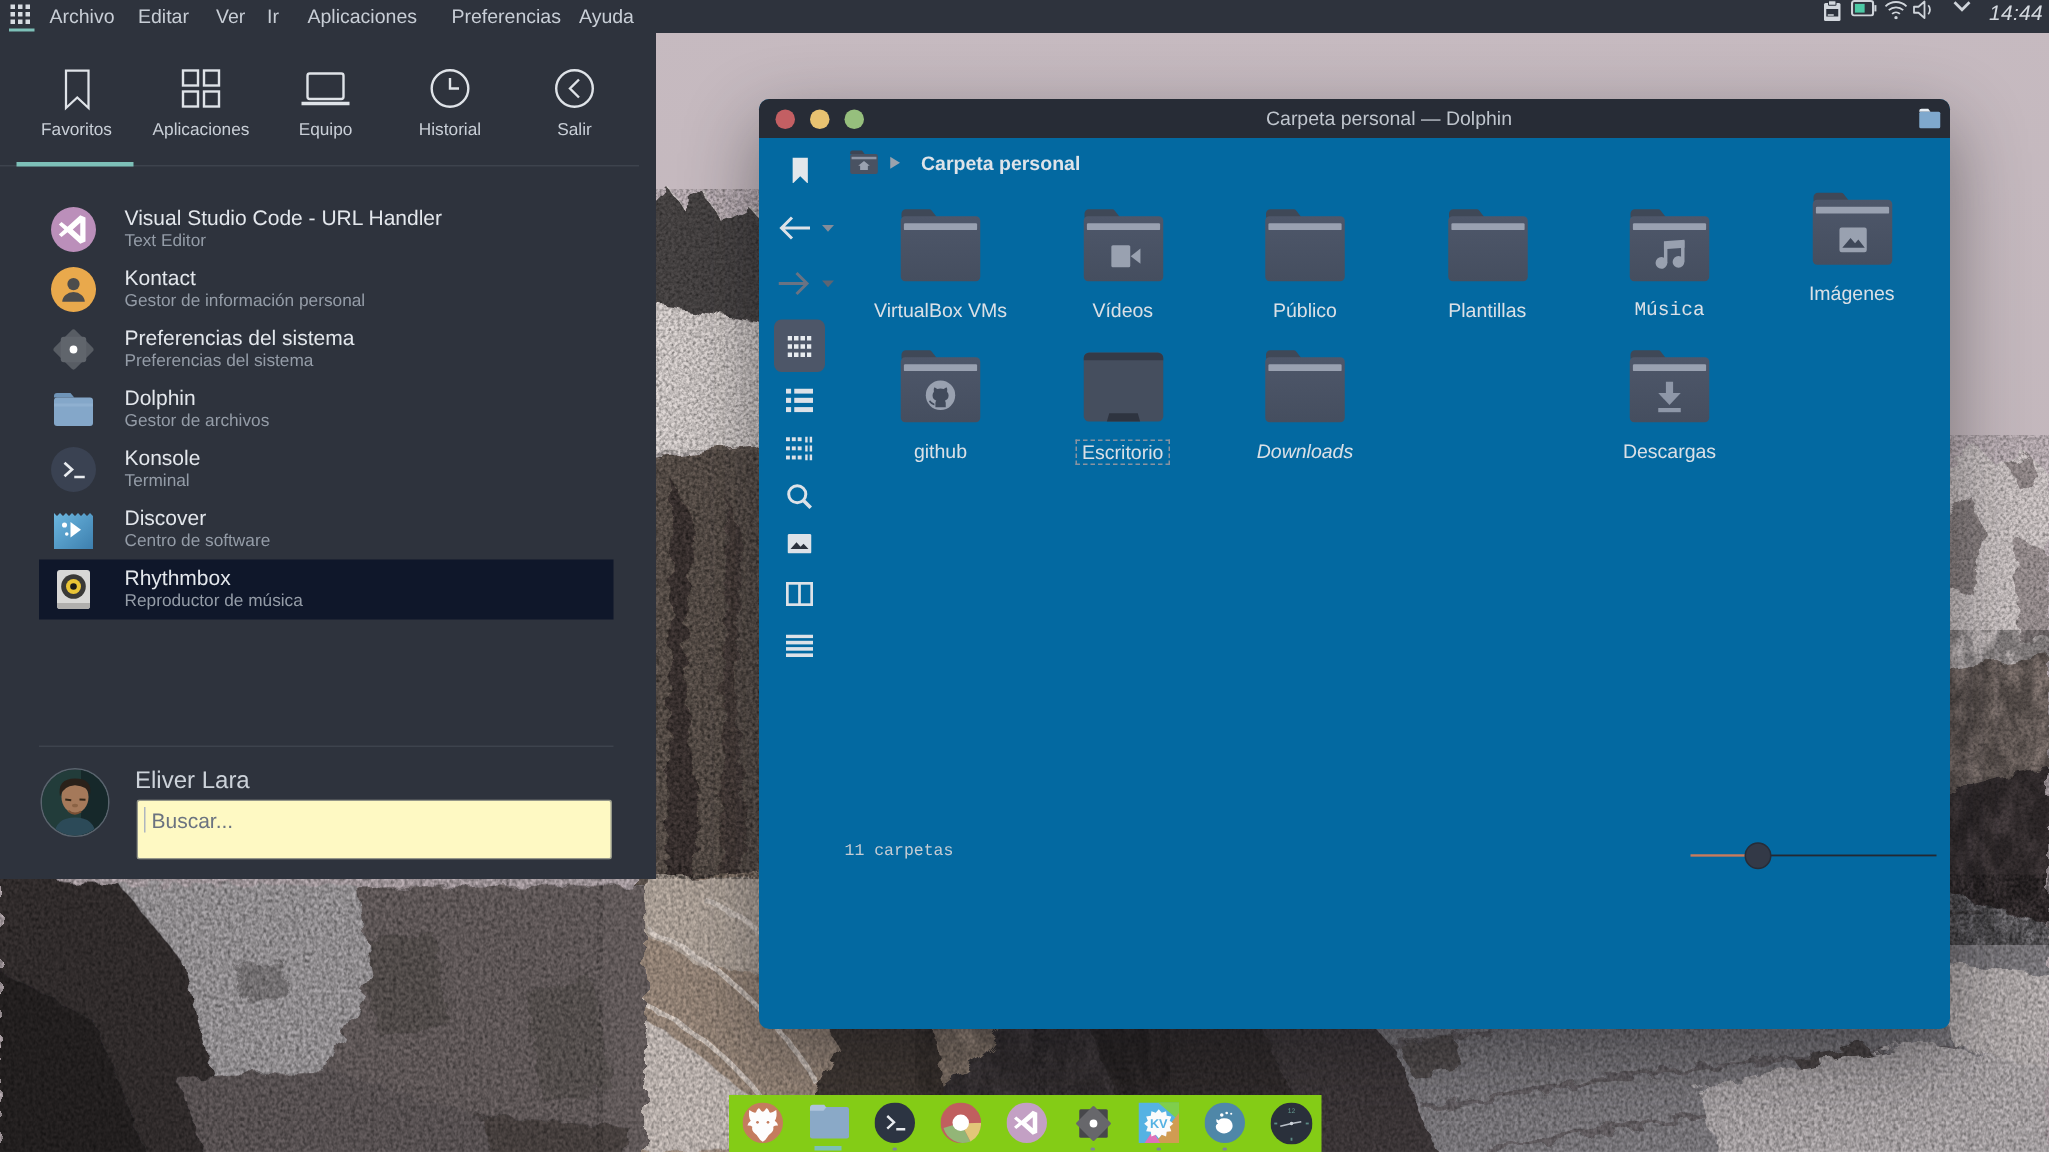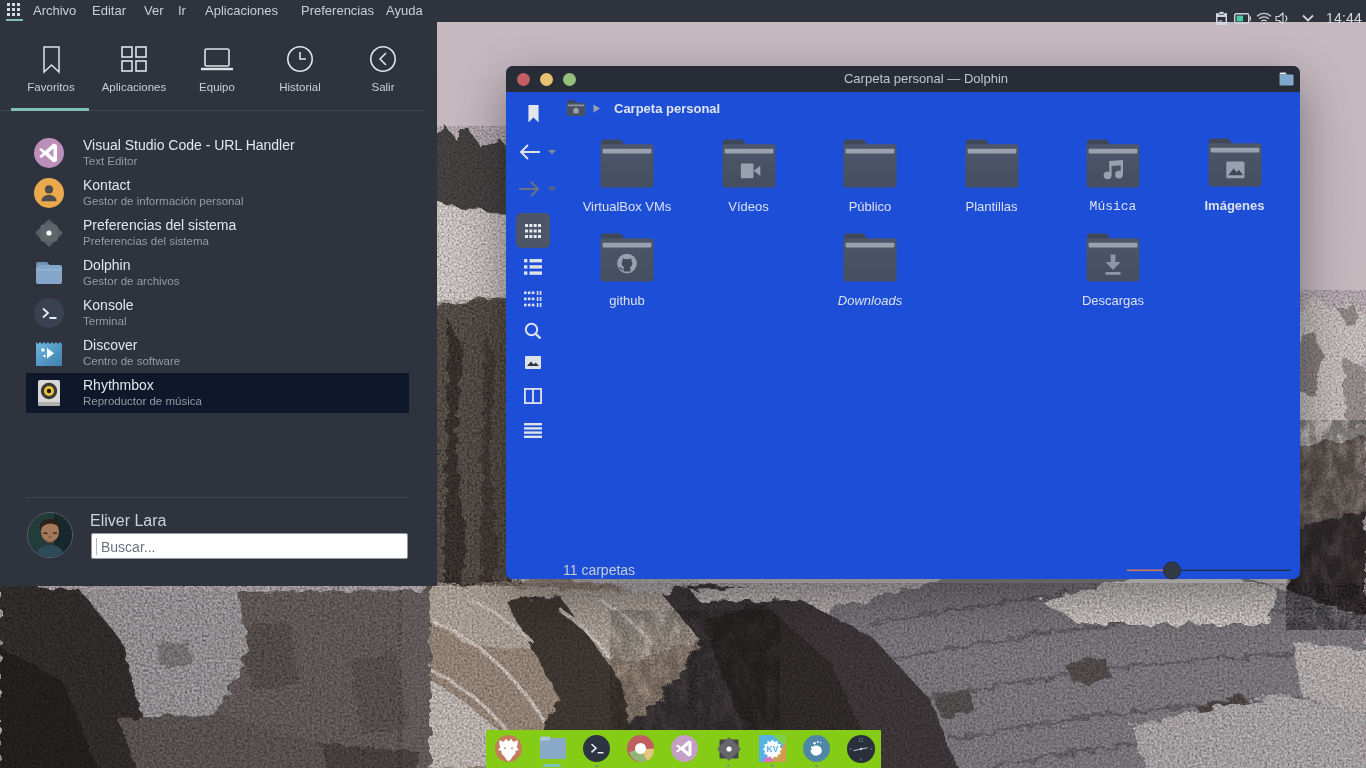--- a/index.html
+++ b/index.html
@@ -7,61 +7,61 @@
 #screen { position:relative; width:1366px; height:768px; background:#c3b7bb; }
 #wall { position:absolute; left:0; top:0; width:1366px; height:768px; }
 
 #topbar { position:absolute; left:0; top:0; width:1366px; height:22px; background:#2e333d; color:#c8ced6; font-size:13px; z-index:30; }
 #topbar .menus { position:absolute; left:33px; top:3px; display:flex; gap:0; }
 #topbar .menus span { margin-right:0; }
 #launchbtn { position:absolute; left:7px; top:3px; width:14px; height:14px; }
 #launchbtn::after { content:""; position:absolute; left:-1px; bottom:-4px; width:17px; height:2px; background:#7dc0b8; }
 .dotgrid { display:grid; grid-template-columns:repeat(3,4px); grid-template-rows:repeat(3,4px); gap:1px; }
 .dotgrid i { background:#d7dce2; width:3px; height:3px; }
-#tray { position:absolute; right:4px; top:0; height:36px; display:flex; align-items:center; gap:0; color:#ced4da; }
+#tray { position:absolute; right:4px; top:0; height:36px; display:flex; gap:0; color:#ced4da;font-style:italic; }
 #tray .time { font-size:14px; letter-spacing:0.2px; margin-left:12px; color:#d4d9df; }
 
 #panel { position:absolute; left:0; top:22px; width:437px; height:564px; background:#2e333d; z-index:20; color:#dde2e8; }
 #tabs { position:absolute; left:0; top:8px; width:437px; height:100px; }
 .tab { position:absolute; top:14px; width:84px; text-align:center; color:#c9cfd7; font-size:11.5px; }
 .tab svg { display:block; margin:0 auto 7px auto; }
 #tabline { position:absolute; left:0; top:88px; width:426px; height:1px; background:#3d434d; }
 #tabactive { position:absolute; left:11px; top:86px; width:78px; height:3px; background:#7dc0b8; }
 
 .item { position:absolute; left:26px; width:383px; height:40px; }
 .item.sel { background:#0f172a; }
 .item .ic { position:absolute; left:8px; top:5px; width:30px; height:30px; }
 .item .tt { position:absolute; left:57px; top:4px; font-size:14px; color:#e3e7ec; }
 .item .st { position:absolute; left:57px; top:22px; font-size:11.5px; color:#949ca7; }
 #userline { position:absolute; left:26px; top:475px; width:383px; height:1px; background:#3d434d; }
 #avatar { position:absolute; left:27px; top:490px; width:46px; height:46px; border-radius:50%; overflow:hidden; border:1px solid #5a646e; }
 #uname { position:absolute; left:90px; top:490px; font-size:16px; color:#ccd2d9; }
-#search { position:absolute; left:91px; top:511px; width:317px; height:26px; background:#ffffff; border:1px solid #49516095; border-radius:2px; }
+#search { position:absolute; left:91px; top:511px; width:317px; height:40px; background:#fef9c3; border:1px solid #49516095; border-radius:2px; }
 #search span { position:absolute; left:9px; top:5px; font-size:14px; color:#6b7380; }
 #search::before { content:""; position:absolute; left:4px; top:4px; width:1px; height:17px; background:#aeb6bf; }
 
-#win { position:absolute; left:506px; top:66px; width:794px; height:513px; z-index:10; border-radius:7px; box-shadow:0 18px 50px rgba(20,20,25,0.45); background:#1d4ed8;padding-left:20px; }
+#win { position:absolute; left:506px; top:66px; width:794px; height:620px; z-index:10; border-radius:7px; box-shadow:0 18px 50px rgba(20,20,25,0.45); background:#0369a1;padding-left:20px; }
 #titlebar { position:absolute; left:0; top:0; width:100%; height:26px; background:#272c36; border-radius:7px 7px 0 0; }
 .tl { position:absolute; top:7px; width:13px; height:13px; border-radius:50%; }
 #titlebar .title { position:absolute; width:100%; text-align:center; top:5px; font-size:13px; color:#bfc5cd; padding-left:46px; }
 #wicon { position:absolute; right:6px; top:6px; }
 
 #toolbar { position:absolute; left:0; top:26px; width:100%; height:40px; }
 
 #sidebar { position:absolute; left:0; top:66px; width:55px; height:455px; }
 #gridbtn { position:absolute; left:10px; top:81px; width:34px; height:35px; background:#4d5668; border-radius:5px; }
 
 #content { position:absolute; left:0; top:0; width:794px; height:521px; }
 .lbl.esc { display:inline-block; border:1px dashed #8a93a0; padding:0 3px; margin-top:9.5px; }
 .fold { position:absolute; width:121px; text-align:center; color:#dbe0e6; font-size:13px; }
 .fold svg { display:block; margin:0 auto; }
 .fold .lbl { margin-top:10.5px; }
 
 #status { position:absolute; left:0; top:487px; width:100%; height:34px; }
-#status .cnt { position:absolute; left:57px; top:9px; font-size:14px; color:#c6ccd3; }
+#status .cnt { position:absolute; left:57px; top:9px; font-size:11px; color:#c6ccd3;font-family:Liberation Mono, monospace; }
 
 #dock { position:absolute; left:486px; top:730px; width:395px; height:38px; background:#84cc16; z-index:25; }
 .dk { position:absolute; top:5px; width:28px; height:28px; }
 </style>
 </head>
 <body>
 <div id="screen">
 <svg id="wall" viewBox="0 0 1366 768" preserveAspectRatio="none">
 <defs>
 <filter id="grainW" x="0" y="0" width="100%" height="100%">
@@ -507,37 +507,42 @@
             <g fill="#99a1b0">
               <circle cx="21.6" cy="36.3" r="3.9"></circle>
               <circle cx="33" cy="35.6" r="3.9"></circle>
               <rect x="23.3" y="22.5" width="2.3" height="14"></rect>
               <rect x="34.7" y="21.5" width="2.3" height="14"></rect>
               <path d="M23.3,27.2 V21.9 L37,20.9 V26.1 Z"></path>
             </g>
           </svg>
           <div class="lbl">Música</div>
         </div>
-    <div class="fold" style="left:668px;top:72px;font-weight:bold;">
+    <div class="fold" style="left:668px;top:62px;">
           <svg width="54" height="49">
             <use href="#fsh"></use>
             <rect x="18.3" y="23.6" width="18.2" height="16.6" rx="1.5" fill="#99a1b0"></rect>
             <path d="M20.2,37.2 l5.5,-6.6 3,3.6 2.2,-2.5 4.3,5.5 Z" fill="#3e4758"></path>
           </svg>
           <div class="lbl">Imágenes</div>
         </div>
     <div class="fold" style="left:60.5px;top:167px;">
           <svg width="54" height="49">
             <use href="#fsh"></use>
             <circle cx="27" cy="30.5" r="9.8" fill="#99a1b0"></circle>
             <path d="M22.6,28.1 q-0.4,-1.9 0.4,-2.9 l1.9,1.1 q2.1,-0.7 4.2,0 l1.9,-1.1 q0.8,1 0.4,2.9 q1,1.1 1,2.4 q0,2.8 -2.5,3.6 q0.6,0.6 0.6,1.5 v2.9 h-6.9 v-2.9 q0,-0.9 0.6,-1.5 q-2.5,-0.8 -2.5,-3.6 q0,-1.3 0.9,-2.4 Z" fill="#414a5b"></path>
             <path d="M20,33.8 q1.2,1.7 3,2.3 l-0.1,1.2 q-2.3,-0.6 -3.6,-2.4 Z" fill="#414a5b"></path>
           </svg>
           <div class="lbl">github</div>
         </div>
+    <div class="fold" style="left:182px;top:167px;"><svg width="54" height="49">
+            <rect x="0.5" y="2" width="53" height="46" rx="3.5" fill="#454e5e"></rect>
+            <path d="M4,2.2 h46 a3.5,3.5 0 0 1 3.5,3.5 v1.5 h-53 v-1.5 a3.5,3.5 0 0 1 3.5,-3.5 Z" fill="#343a47"></path>
+            <path d="M17.5,42.5 l-1.6,5.5 h22.2 l-1.6,-5.5 Z" fill="#2e3440"></path>
+          </svg><div class="lbl esc">Escritorio</div></div>
     <div class="fold" style="left:303.5px;top:167px;font-style:italic;">
           <svg width="54" height="49">
             <use href="#fsh"></use>
           </svg>
           <div class="lbl">Downloads</div>
         </div>
     <div class="fold" style="left:546.5px;top:167px;">
           <svg width="54" height="49">
             <use href="#fsh"></use>
             <g fill="#8e97a8">

